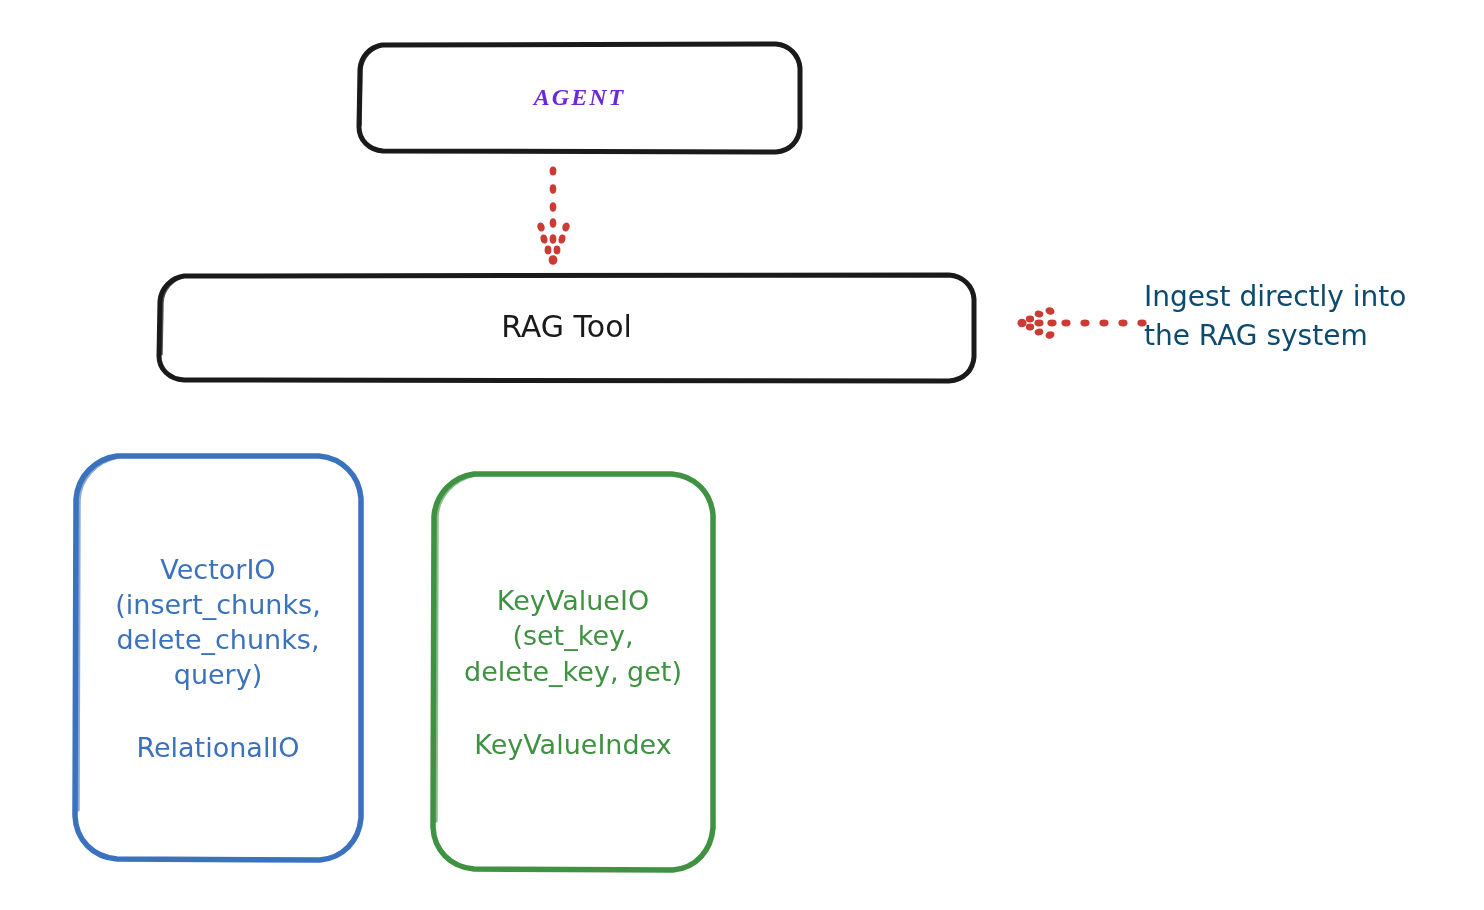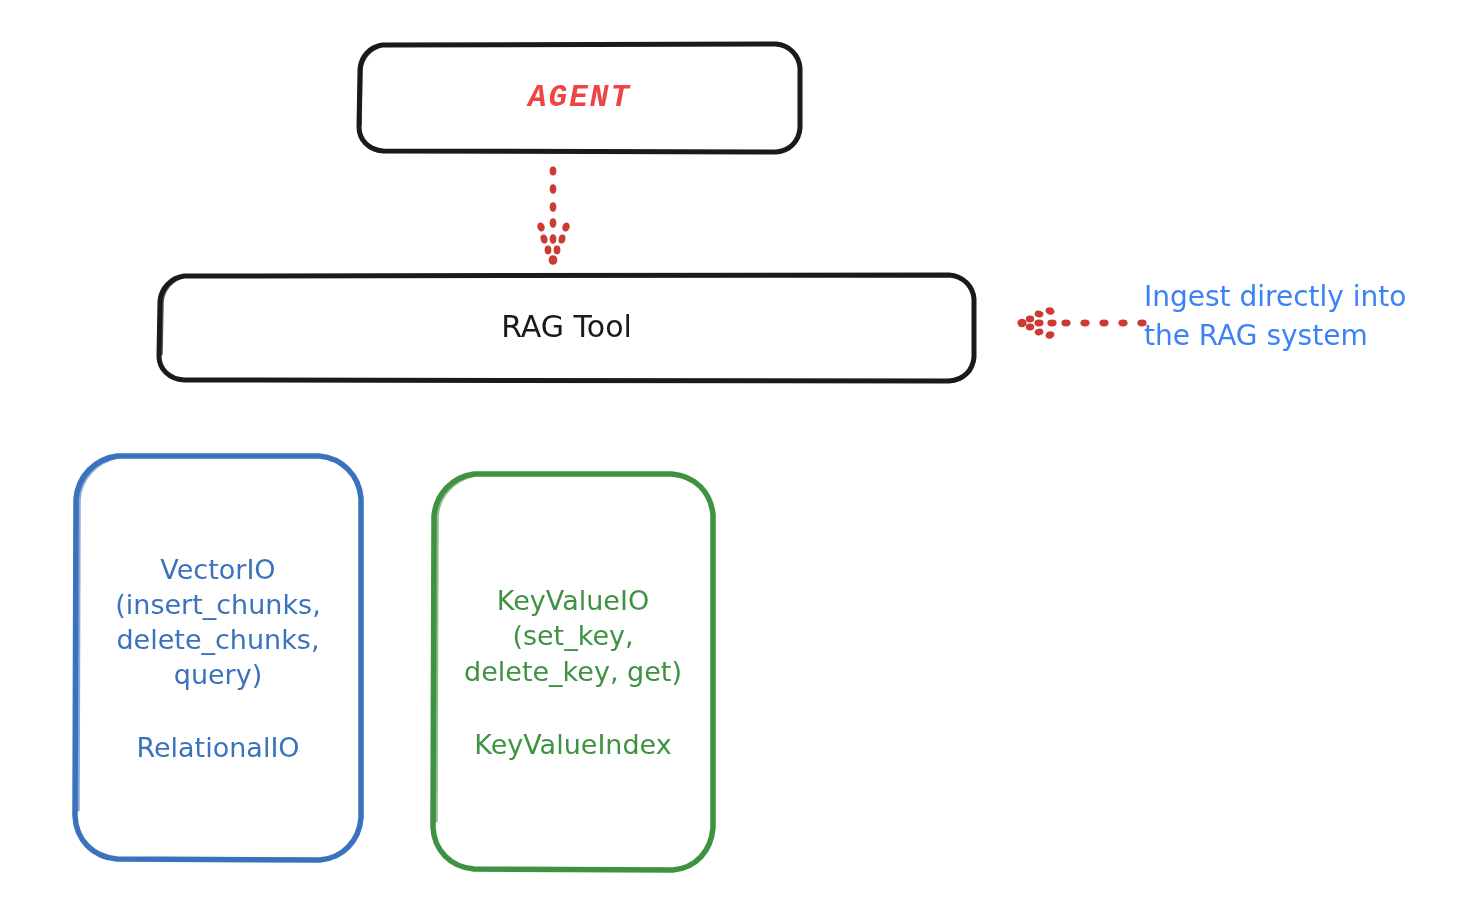--- a/index.html
+++ b/index.html
@@ -57,26 +57,26 @@
   }
 
   
   #agent-node {
     left: 356px;
     top: 41px;
     width: 447px;
     height: 113px;
   }
   #agent-node .label {
-    font-family: Liberation Mono, monospace;
-    font-size: 31px;
+    font-family: Liberation Serif, serif;
+    font-size: 24px;
     font-style: italic;
     font-weight: 700;
     letter-spacing: 2px;
-    color: #ef4444;
+    color: #6d28d9;
   }
 
   #ragtool-node {
     left: 156px;
     top: 272px;
     width: 821px;
     height: 111px;
   }
   #ragtool-node .label {
     font-family: "DejaVu Sans", sans-serif;
@@ -140,21 +140,21 @@
     width: 130px;
     height: 46px;
   }
 
   
   #ingest-annotation {
     position: absolute;
     left: 1144px;
     top: 278px;
     width: 330px;
-    color: #3b82f6;
+    color: #0c4a6e;
     font-size: 28px;
     line-height: 1.38;
     font-family: "DejaVu Sans", sans-serif;
     white-space: pre-line;
     text-align: left;
   }
 </style>
 </head>
 <body>
 

